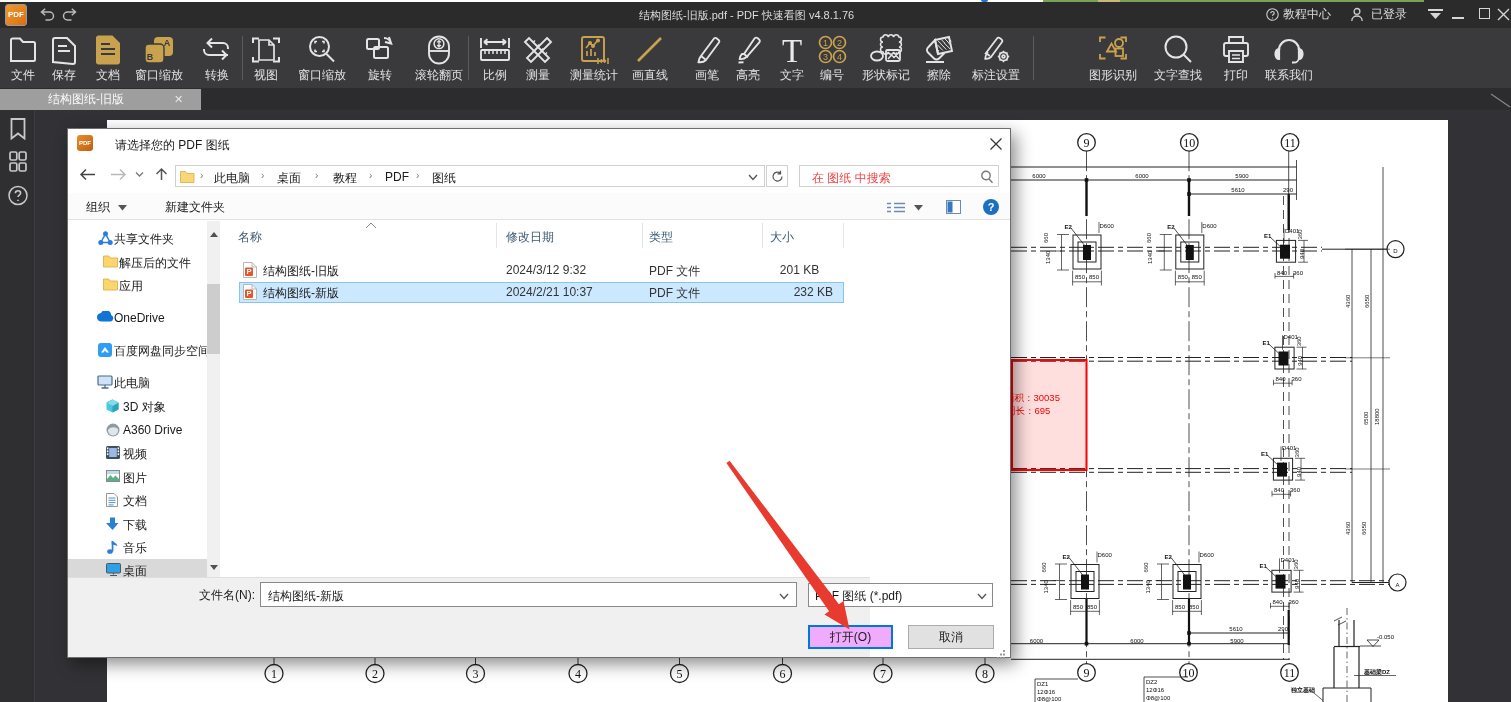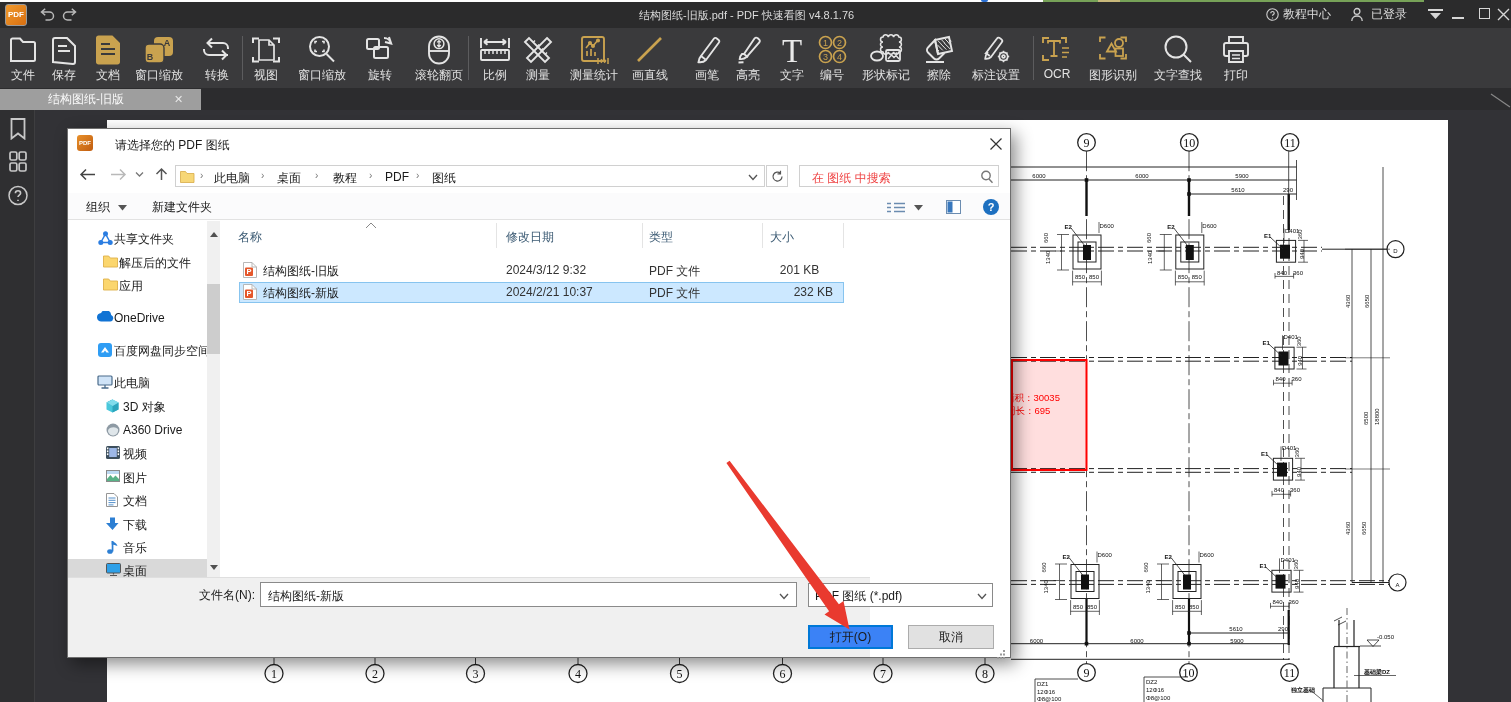--- a/index.html
+++ b/index.html
@@ -390,28 +390,20 @@
       <svg class="ic" width="32" height="32" viewBox="0 0 32 32" fill="none" stroke="#e4e4e4" stroke-width="1.8">
         <path d="M6 19 L17 4.5 a2 2 0 0 1 3-.3 l1.5 1.2 a2 2 0 0 1 .3 2.8 L11 23 c-1.6 1.6-3.4 2-5.8 1.8 .2-2.2 .6-4 1.8-5.8 Z"></path>
         <path d="M6 19 l3.8 3"></path>
         <circle cx="23.5" cy="22.5" r="4.2"></circle>
         <circle cx="23.5" cy="22.5" r="1.4"></circle>
         <path d="M23.5 16.8 v2 M23.5 26.2 v2 M17.8 22.5 h2 M27.2 22.5 h2 M19.5 18.5 l1.4 1.4 M26.1 25.1 l1.4 1.4 M27.5 18.5 l-1.4 1.4 M20.9 25.1 l-1.4 1.4" stroke-width="1.5"></path>
       </svg>
       <span class="lb">标注设置</span>
     </div>
 <div class="sep" style="left:1033px"></div>
-<div class="ti" style="left:1012px">
-      <svg class="ic" width="34" height="32" viewBox="0 0 34 32" fill="none" stroke="#c9a24f" stroke-width="1.9">
-        <path d="M3 9 V4 h6 M3 21 v5 h6 M21 4 h5 v5"></path>
-        <path d="M8 9.5 V7 h12 V9.5 M14 7 V22 M10.5 22 h7" stroke-width="1.8"></path>
-        <path d="M22 14 h7 M22 18.5 h7 M22 23 h5" stroke-width="1.6"></path>
-      </svg>
-      <span class="lb">OCR</span>
-    </div>
 <div class="ti" style="left:1068px">
       <svg class="ic" width="34" height="32" viewBox="0 0 34 32" fill="none" stroke="#c9a24f" stroke-width="1.8">
         <path d="M4 8 V3.5 h5.5 M24.5 3.5 H30 v4.5 M4 20 v4.5 h5.5 M30 20 v4.5 h-5.5"></path>
         <path d="M11 17.5 L15.5 9.5 20 17.5 Z"></path>
         <circle cx="23" cy="9" r="4"></circle>
         <rect x="19.5" y="14.5" width="7.5" height="7.5"></rect>
       </svg>
       <span class="lb">图形识别</span>
     </div>
 <div class="ti" style="left:1133px">
@@ -422,20 +414,29 @@
       <span class="lb">文字查找</span>
     </div>
 <div class="ti" style="left:1191px">
       <svg class="ic" width="30" height="32" viewBox="0 0 30 32" fill="none" stroke="#e4e4e4" stroke-width="1.9">
         <path d="M8 9 V3 h14 v6"></path>
         <rect x="3" y="9" width="24" height="13" rx="2"></rect>
         <path d="M8 17 h14 v11 h-14 z" fill="#3a3a3c"></path>
         <path d="M11 21 h8 M11 24.5 h8" stroke-width="1.6"></path>
       </svg>
       <span class="lb">打印</span>
+    </div>
+<div class="ti" style="left:1244px">
+      <svg class="ic" width="32" height="32" viewBox="0 0 32 32" fill="none" stroke="#e4e4e4" stroke-width="2.2">
+        <path d="M6 16 a10 10 0 0 1 20 0"></path>
+        <path d="M6 15 a3.5 5 0 1 0 0 10 z" fill="#e4e4e4"></path>
+        <path d="M26 15 a3.5 5 0 1 1 0 10 z" fill="#e4e4e4"></path>
+        <path d="M26 24 a5 5 0 0 1-5 4.5 h-2" stroke-width="1.8"></path>
+      </svg>
+      <span class="lb">联系我们</span>
     </div>
 </div>
 <div id="tabbar">
   <div id="tab">
       <span class="t">结构图纸-旧版</span>
       <span class="x" style="left:174px">✕</span>
     </div>
   <svg class="abs" style="left:1490px;top:5px" width="21" height="15" viewBox="0 0 21 15" stroke="#888" stroke-width="1.2" fill="none">
       <path d="M1 1 L20 14"></path>
     </svg>
@@ -498,21 +499,21 @@
         <circle cx="6" cy="5.5" r="4.2"></circle>
         <path d="M8.8 8.8 L12.5 12.8"></path>
       </svg>
   </div>
 
   <div class="abs" style="left:0;top:64px;width:942px;height:27px;background:#fbfbfc;border-bottom:1px solid #e2e2e2">
     <span class="abs" style="left:18px;top:6px">组织</span>
     <svg class="abs" style="left:50px;top:12px" width="9" height="6" viewBox="0 0 9 6" fill="#555">
         <path d="M0 0 h9 L4.5 5.5 Z"></path>
       </svg>
-    <span class="abs" style="left:84px;top:6px">新建文件夹</span>
+    <span class="abs" style="left:97px;top:6px">新建文件夹</span>
     <svg class="abs" style="left:818px;top:9px" width="20" height="11" viewBox="0 0 20 11" fill="none" stroke="#6b8cb0" stroke-width="1.4">
         <path d="M1 1.5 h4 M1 5.5 h4 M1 9.5 h4 M8 1.5 h11 M8 5.5 h11 M8 9.5 h11"></path>
       </svg>
     <svg class="abs" style="left:846px;top:12px" width="9" height="6" viewBox="0 0 9 6" fill="#555">
         <path d="M0 0 h9 L4.5 5.5 Z"></path>
       </svg>
     <svg class="abs" style="left:878px;top:7px" width="15" height="14" viewBox="0 0 15 14">
         <rect x="0.5" y="0.5" width="14" height="13" fill="#fff" stroke="#6b8cb0"></rect>
         <rect x="1.5" y="1.5" width="5" height="11" fill="#3978bd"></rect>
       </svg>
@@ -683,21 +684,21 @@
       <svg class="abs" style="left:518px;top:10px" width="10" height="7" viewBox="0 0 10 7" fill="none" stroke="#555" stroke-width="1.3">
           <path d="M1 1 5 5.5 9 1"></path>
         </svg>
     </div>
     <div class="abs" style="left:740px;top:5px;width:185px;height:24px;background:#fff;border:1px solid #8a8a8a">
       <span class="abs" style="left:6px;top:4px">PDF 图纸 (*.pdf)</span>
       <svg class="abs" style="left:168px;top:9px" width="10" height="7" viewBox="0 0 10 7" fill="none" stroke="#555" stroke-width="1.3">
           <path d="M1 1 5 5.5 9 1"></path>
         </svg>
     </div>
-    <div class="abs" style="left:740px;top:47px;width:85px;height:24px;background:#3b82f6;border:2px solid #0078d7;text-align:center;line-height:20px">打开(O)</div>
+    <div class="abs" style="left:740px;top:47px;width:85px;height:24px;background:#f0abfc;border:2px solid #0078d7;text-align:center;line-height:20px">打开(O)</div>
     <div class="abs" style="left:840px;top:47px;width:86px;height:24px;background:#e1e1e1;border:1px solid #acacac;text-align:center;line-height:22px">取消</div>
     <svg class="abs" style="left:929px;top:72px" width="9" height="9" viewBox="0 0 9 9" fill="#9a9a9a">
         <rect x="6" y="0" width="2" height="2"></rect>
         <rect x="6" y="3.5" width="2" height="2"></rect>
         <rect x="3" y="3.5" width="2" height="2"></rect>
         <rect x="6" y="7" width="2" height="2"></rect>
         <rect x="3" y="7" width="2" height="2"></rect>
         <rect x="0" y="7" width="2" height="2"></rect>
       </svg>
   </div>

